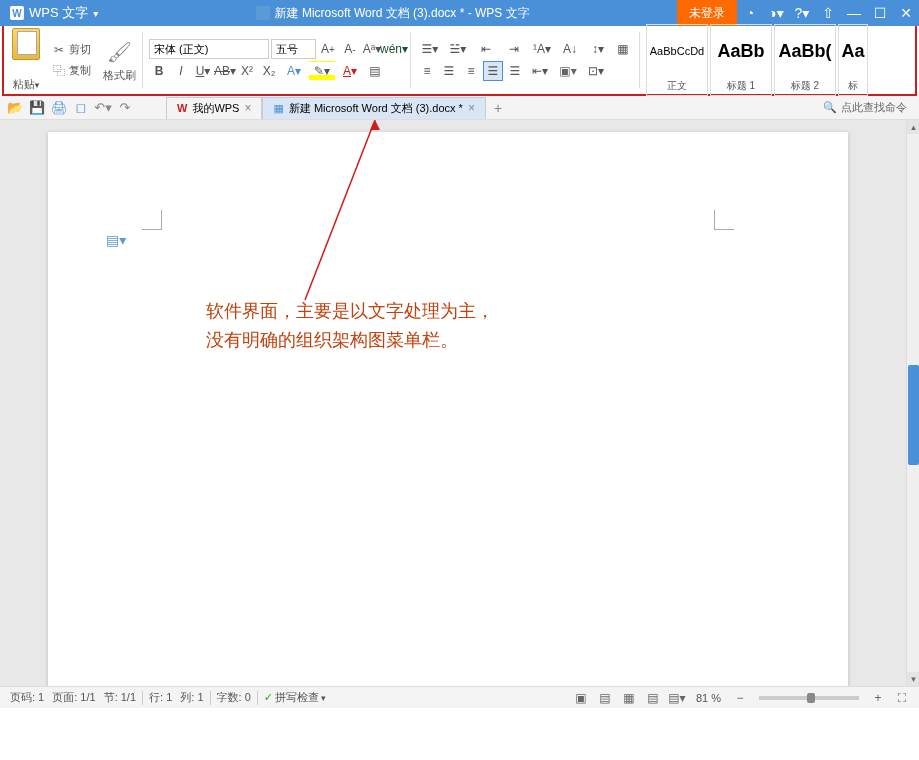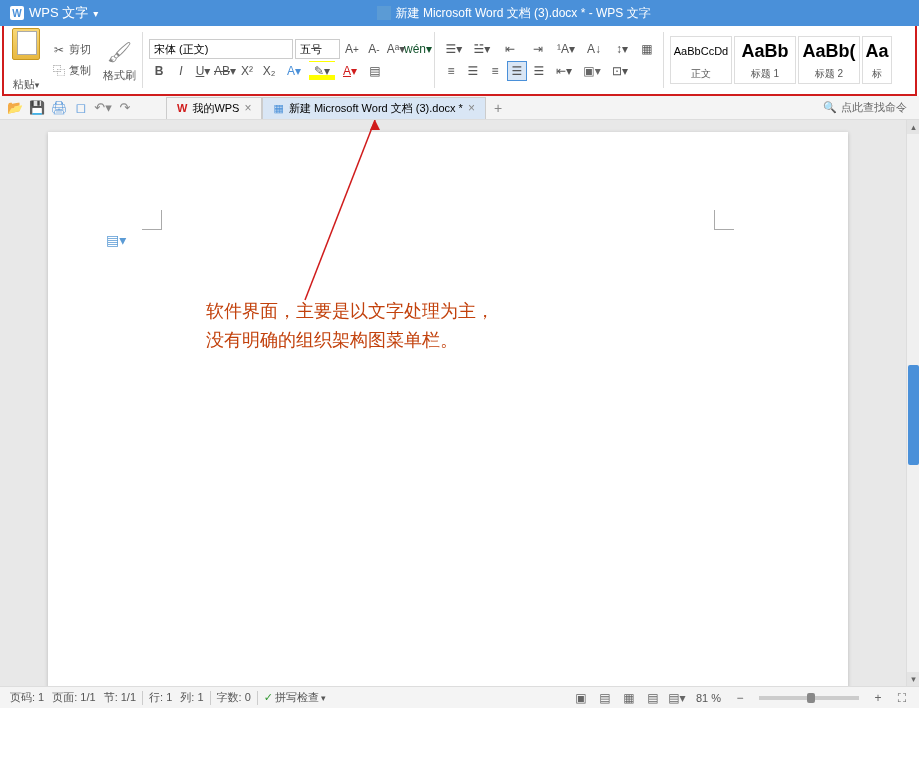--- a/index.html
+++ b/index.html
@@ -25,26 +25,26 @@
 .ribbon { height: 68px; background: #fff; display: flex; align-items: center; padding: 2px 4px; }
 .ribbon-col { display: flex; flex-direction: column; gap: 2px; padding: 0 4px; }
 .ribbon-sep { width: 1px; height: 56px; background: #ddd; margin: 0 2px; }
 .clipboard { display: flex; flex-direction: column; align-items: center; gap: 17px; padding: 0 4px; }
 .paste-icon { width: 28px; height: 32px; background: linear-gradient(#f8d878,#e8b840); border: 1px solid #c89820; border-radius: 2px; position: relative; }
 .paste-icon::before { content: ''; position: absolute; top: 2px; left: 4px; width: 18px; height: 22px; background: #fff; border: 1px solid #aaa; }
 .clip-row { display: flex; align-items: center; gap: 3px; color: #555; font-size: 11px; padding: 2px 4px; }
 .small-icon { width: 14px; height: 14px; display: inline-flex; align-items: center; justify-content: center; font-size: 12px; }
 .brush { width: 22px; height: 28px; color: #888; font-size: 20px; display: flex; align-items: center; justify-content: center; }
 .font-row { display: flex; align-items: center; gap: 2px; }
-.font-select { width: 144px; height: 20px; border: 1px solid #ccc; padding: 0 4px; font-size: 11px; background: #fff; }
+.font-select { width: 120px; height: 20px; border: 1px solid #ccc; padding: 0 4px; font-size: 11px; background: #fff; }
 .size-select { width: 45px; height: 20px; border: 1px solid #ccc; padding: 0 4px; font-size: 11px; background: #fff; }
 .ribbon-btn { width: 20px; height: 20px; display: flex; align-items: center; justify-content: center; color: #555; font-size: 12px; cursor: pointer; border: 1px solid transparent; }
 .ribbon-btn.wide { width: 26px; }
 .style-gallery { display: flex; gap: 2px; margin-left: 4px; }
-.style-item { width: 62px; height: 48px; border: 1px solid #ddd; display: flex; flex-direction: column; align-items: center; justify-content: center; cursor: pointer; }
+.style-item { width: 62px; height: 72px; border: 1px solid #ddd; display: flex; flex-direction: column; align-items: center; justify-content: center; cursor: pointer; }
 .style-preview { font-size: 11px; flex: 1; display: flex; align-items: center; }
 .style-preview.big { font-size: 18px; font-weight: bold; }
 .style-name { font-size: 10px; color: #555; padding: 2px 0; }
 
 
 .toolbar2 { height: 24px; background: #f4f4f4; display: flex; align-items: center; padding: 0 4px; border-bottom: 1px solid #ddd; }
 .tb-icon { width: 22px; height: 20px; display: flex; align-items: center; justify-content: center; cursor: pointer; font-size: 13px; }
 .tabs-area { display: flex; align-items: center; margin-left: 30px; flex: 1; }
 .doc-tab { height: 22px; padding: 0 10px; display: flex; align-items: center; gap: 5px; border: 1px solid #ccc; border-bottom: none; background: #fff; font-size: 11px; cursor: pointer; }
 .doc-tab.inactive { background: #f4f4f4; }
@@ -82,20 +82,30 @@
 
 <div class="titlebar">
   <div class="app-name">
     <span class="app-logo">W</span>
     <span>WPS 文字</span>
     <span style="font-size:10px;">▾</span>
   </div>
   <div class="title-center">
     <span class="doc-icon"></span>
     <span>新建 Microsoft Word 文档 (3).docx * - WPS 文字</span>
+  </div>
+  <div class="title-right">
+    <div class="login-btn">未登录</div>
+    <div class="title-icon">◔</div>
+    <div class="title-icon">◑▾</div>
+    <div class="title-icon">?▾</div>
+    <div class="title-icon">⇧</div>
+    <div class="title-icon">—</div>
+    <div class="title-icon">☐</div>
+    <div class="title-icon">✕</div>
   </div>
 </div>
 
 <div class="menu-wrap">
 
 
 <div class="ribbon">
   <div class="clipboard">
     <div class="paste-icon"></div>
     <div style="font-size:11px;color:#555;display:flex;align-items:center;">

